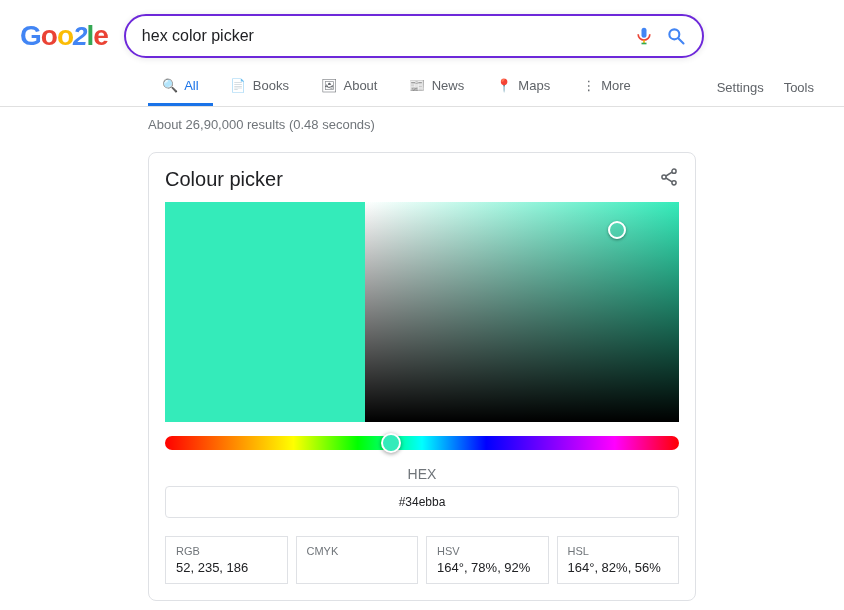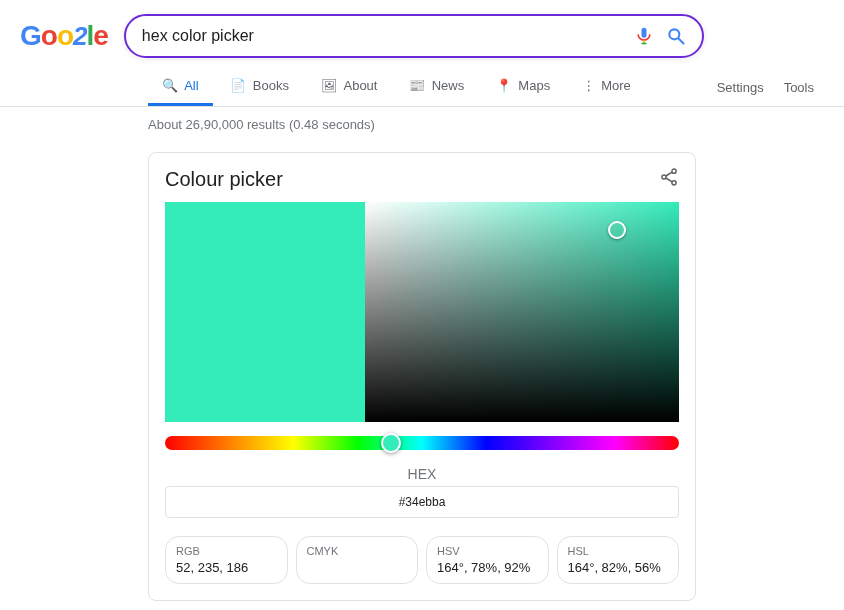--- a/index.html
+++ b/index.html
@@ -235,21 +235,21 @@
 
     
     .color-values {
       display: flex;
       gap: 8px;
       padding: 8px 16px 16px 16px;
     }
     .color-value-box {
       flex: 1;
       border: 1px solid #dfe1e5;
-      border-radius: 14px;
+      border-radius: 0;
       padding: 8px 10px;
     }
     .color-value-label {
       font-size: 11px;
       color: #70757a;
       margin-bottom: 3px;
     }
     .color-value-text {
       font-size: 13px;
       color: #202124;

